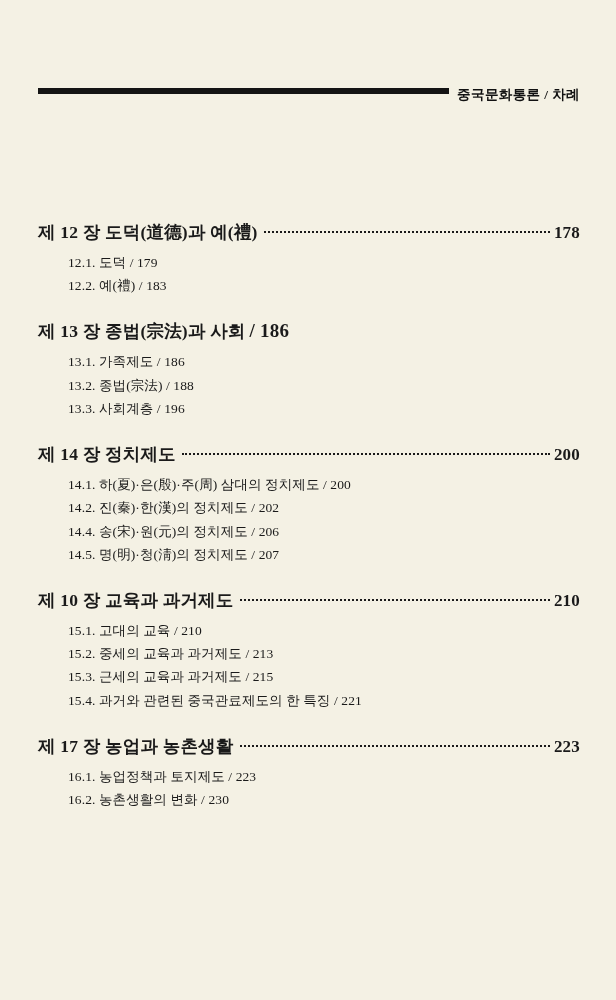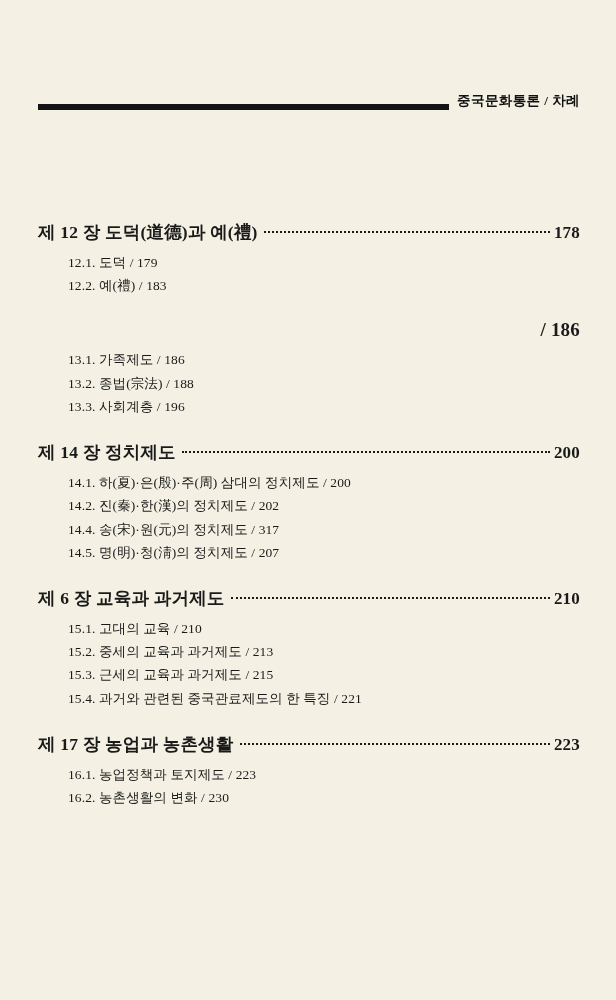--- a/index.html
+++ b/index.html
@@ -22,21 +22,21 @@
   }
 
   
   .header {
     position: absolute;
     top: 86px;
     left: 38px;
     right: 36px;
     height: 24px;
     display: flex;
-    align-items: flex-end;
+    align-items: flex-start;
   }
   .header-rule {
     flex: 1 1 auto;
     height: 6px;
     background: #141414;
     margin-right: 8px;
     margin-top: 2px;
   }
   .header-title {
     font-size: 13.5px;
@@ -56,21 +56,20 @@
   .chapter {
     margin-bottom: 12px;
   }
   .chapter-line {
     display: flex;
     align-items: baseline;
     font-size: 17.5px;
     font-weight: bold;
     letter-spacing: 0.2px;
     white-space: nowrap;
-    justify-content: flex-end;
   }
   .chapter-title {
     flex: 0 0 auto;
     padding-right: 4px;
   }
   .leader {
     flex: 1 1 auto;
     border-bottom: 2.5px dotted #1a1a1a;
     transform: translateY(-5px);
     margin: 0 2px;
@@ -119,46 +118,47 @@
         <span class="chapter-page">178</span>
       </div>
       <div class="entries">
         <div class="entry">12.1.  도덕 / 179</div>
         <div class="entry">12.2.  예(禮) / 183</div>
       </div>
     </div>
 
     <div class="chapter gap-lg">
       <div class="chapter-line">
+        <span class="chapter-title">제 13 장  종법(宗法)과 사회</span>
         <span class="chapter-page-inline">/ 186</span>
       </div>
       <div class="entries">
         <div class="entry">13.1.  가족제도 / 186</div>
         <div class="entry">13.2.  종법(宗法) / 188</div>
         <div class="entry">13.3.  사회계층 / 196</div>
       </div>
     </div>
 
     <div class="chapter gap-lg">
       <div class="chapter-line">
         <span class="chapter-title">제 14 장  정치제도</span>
         <span class="leader"></span>
         <span class="chapter-page">200</span>
       </div>
       <div class="entries">
         <div class="entry">14.1.  하(夏)·은(殷)·주(周) 삼대의 정치제도 / 200</div>
         <div class="entry">14.2.  진(秦)·한(漢)의 정치제도 / 202</div>
-        <div class="entry">14.4.  송(宋)·원(元)의 정치제도 / 317</div>
+        <div class="entry">14.4.  송(宋)·원(元)의 정치제도 / 206</div>
         <div class="entry">14.5.  명(明)·청(淸)의 정치제도 / 207</div>
       </div>
     </div>
 
     <div class="chapter gap-lg">
       <div class="chapter-line">
-        <span class="chapter-title">제 6 장  교육과 과거제도</span>
+        <span class="chapter-title">제 10 장  교육과 과거제도</span>
         <span class="leader"></span>
         <span class="chapter-page">210</span>
       </div>
       <div class="entries">
         <div class="entry">15.1.  고대의 교육 / 210</div>
         <div class="entry">15.2.  중세의 교육과 과거제도 / 213</div>
         <div class="entry">15.3.  근세의 교육과 과거제도 / 215</div>
         <div class="entry">15.4.  과거와 관련된 중국관료제도의 한 특징 / 221</div>
       </div>
     </div>

